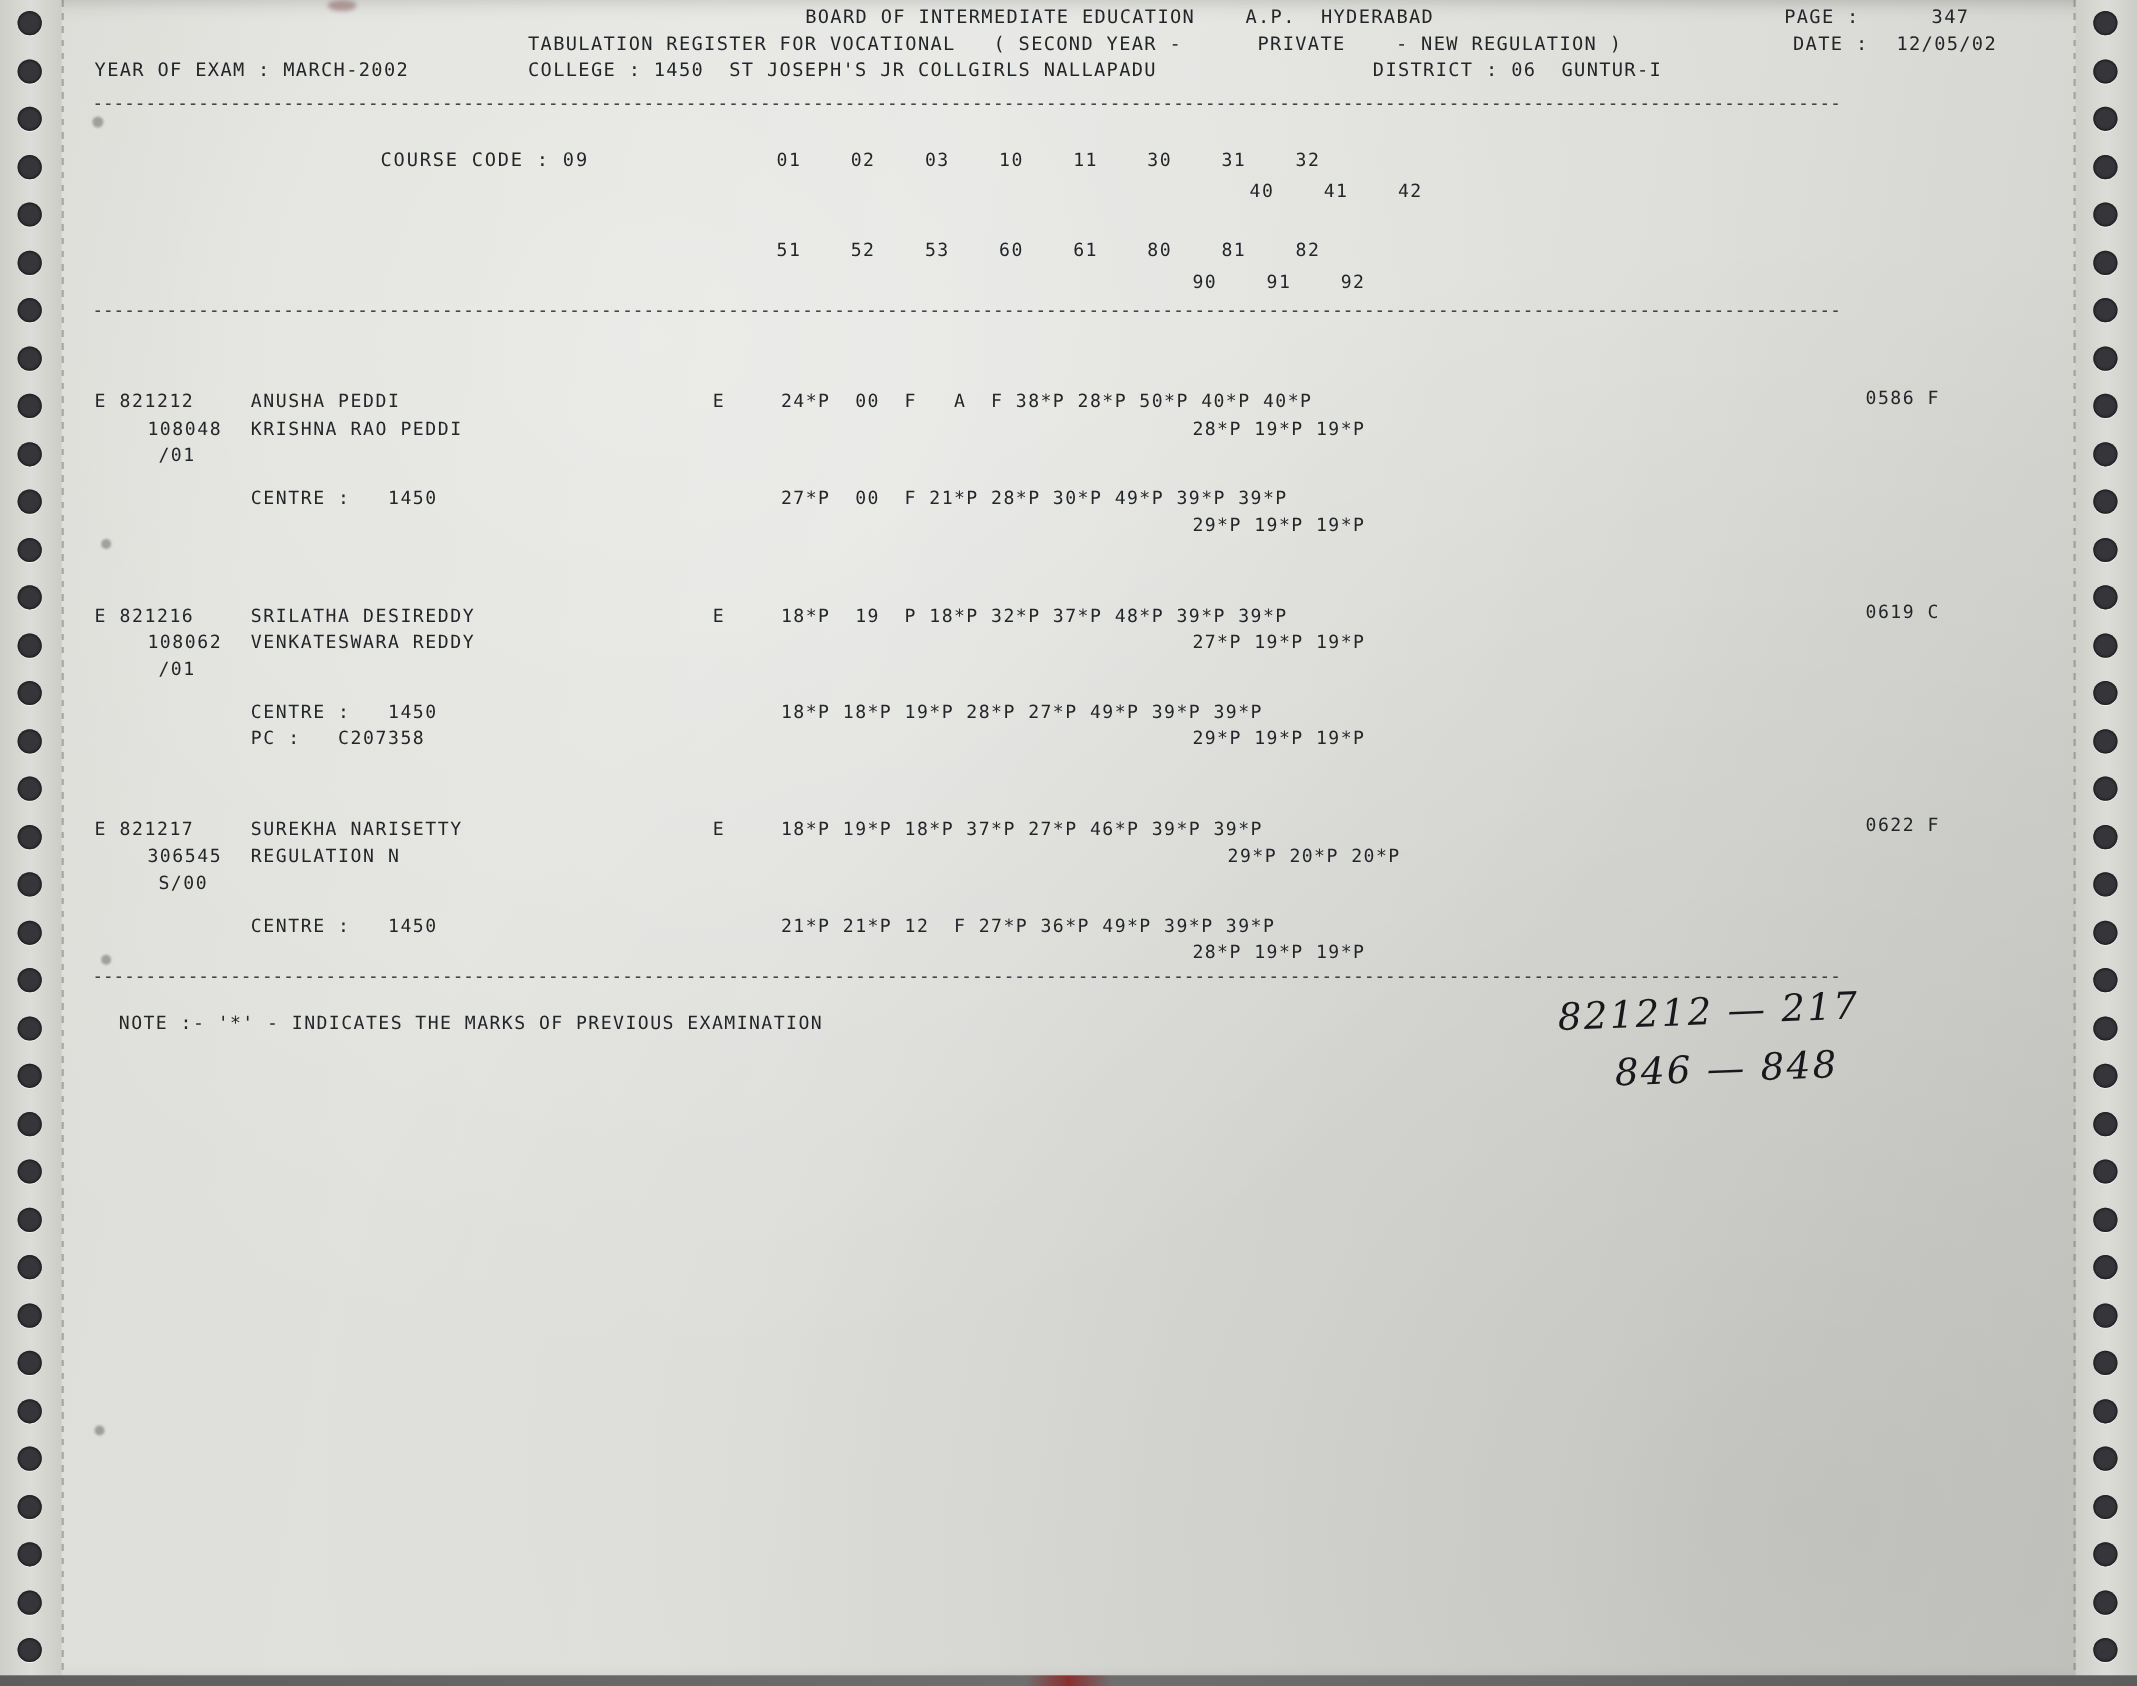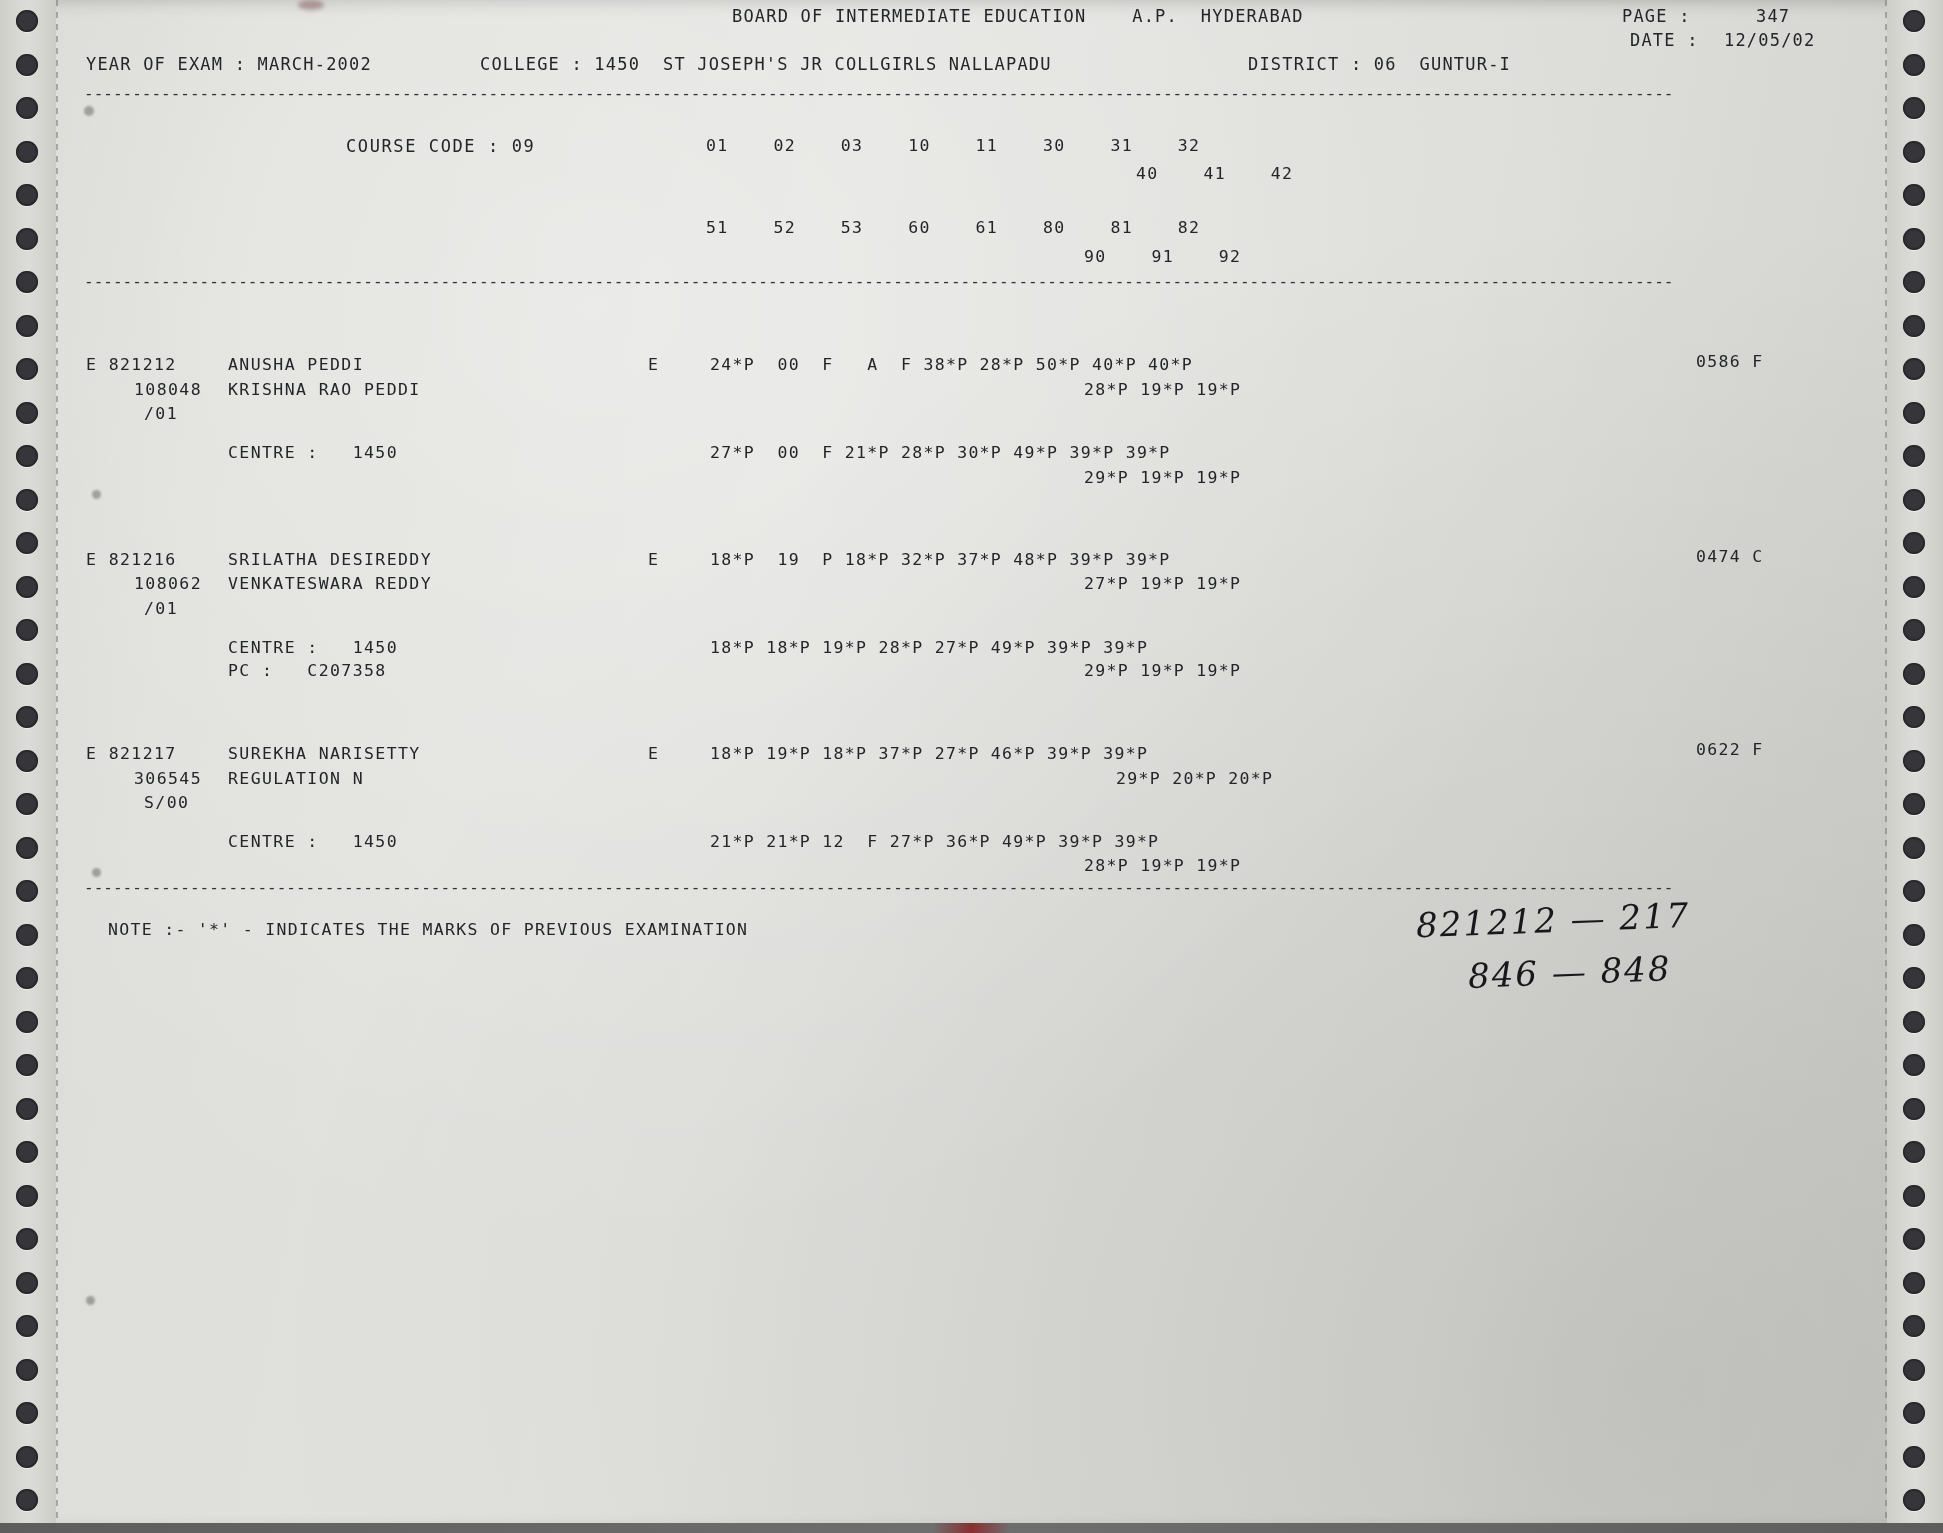--- a/index.html
+++ b/index.html
@@ -206,20 +206,21 @@
   </div>
   <div class="perf left"></div>
   <div class="perf right"></div>
 
   <div class="content">
 
     <div class="abs hdr-line" style="left:676px; top:6px;">BOARD OF INTERMEDIATE EDUCATION    A.P.  HYDERABAD</div>
     <div class="abs hdr-line" style="left:1566px; top:6px;">PAGE :</div>
     <div class="abs hdr-line" style="left:1700px; top:6px;">347</div>
 
+    <div class="abs hdr-line" style="left:424px; top:30px;">TABULATION REGISTER FOR VOCATIONAL   ( SECOND YEAR -      PRIVATE    - NEW REGULATION )</div>
     <div class="abs hdr-line" style="left:1574px; top:30px;">DATE :</div>
     <div class="abs hdr-line" style="left:1668px; top:30px;">12/05/02</div>
 
     <div class="abs hdr-line" style="left:30px; top:54px;">YEAR OF EXAM : MARCH-2002</div>
     <div class="abs hdr-line" style="left:424px; top:54px;">COLLEGE : 1450  ST JOSEPH'S JR COLLGIRLS NALLAPADU</div>
     <div class="abs hdr-line" style="left:1192px; top:54px;">DISTRICT : 06  GUNTUR-I</div>
 
     <div class="sep abs" style="left:28px; top:84px;">---------------------------------------------------------------------------------------------------------------------------------------------------------------------</div>
 
     <div class="abs hdr-line" style="left:290px; top:136px; letter-spacing:1.6px;">COURSE CODE : 09</div>
@@ -240,21 +241,21 @@
     <div class="abs marks" style="left:1028px; top:380px;">28*P 19*P 19*P</div>
     <div class="abs row-label" style="left:88px; top:404px;">/01</div>
     <div class="abs row-label" style="left:172px; top:443px;">CENTRE :   1450</div>
     <div class="abs marks" style="left:654px; top:443px;">27*P  00  F 21*P 28*P 30*P 49*P 39*P 39*P</div>
     <div class="abs marks" style="left:1028px; top:468px;">29*P 19*P 19*P</div>
 
     <div class="abs row-label" style="left:30px; top:550px;">E 821216</div>
     <div class="abs row-label" style="left:172px; top:550px;">SRILATHA DESIREDDY</div>
     <div class="abs row-label" style="left:592px; top:550px;">E</div>
     <div class="abs marks" style="left:654px; top:550px;">18*P  19  P 18*P 32*P 37*P 48*P 39*P 39*P</div>
-    <div class="abs marks" style="left:1640px; top:547px;">0474 C</div>
+    <div class="abs marks" style="left:1640px; top:547px;">0619 C</div>
     <div class="abs row-label" style="left:78px; top:574px;">108062</div>
     <div class="abs row-label" style="left:172px; top:574px;">VENKATESWARA REDDY</div>
     <div class="abs marks" style="left:1028px; top:574px;">27*P 19*P 19*P</div>
     <div class="abs row-label" style="left:88px; top:599px;">/01</div>
     <div class="abs row-label" style="left:172px; top:638px;">CENTRE :   1450</div>
     <div class="abs marks" style="left:654px; top:638px;">18*P 18*P 19*P 28*P 27*P 49*P 39*P 39*P</div>
     <div class="abs row-label" style="left:172px; top:661px;">PC :   C207358</div>
     <div class="abs marks" style="left:1028px; top:661px;">29*P 19*P 19*P</div>
 
     <div class="abs row-label" style="left:30px; top:744px;">E 821217</div>

